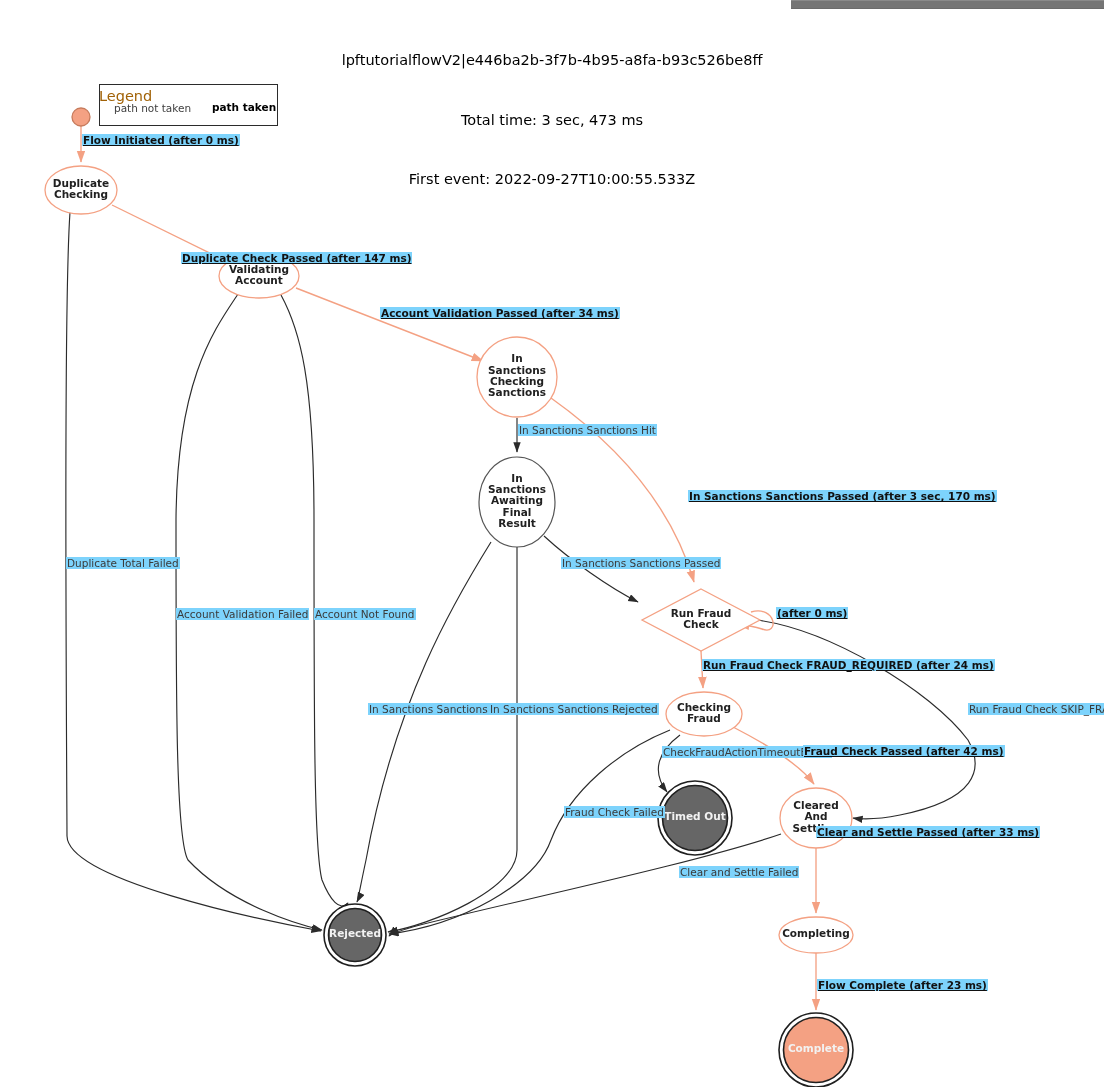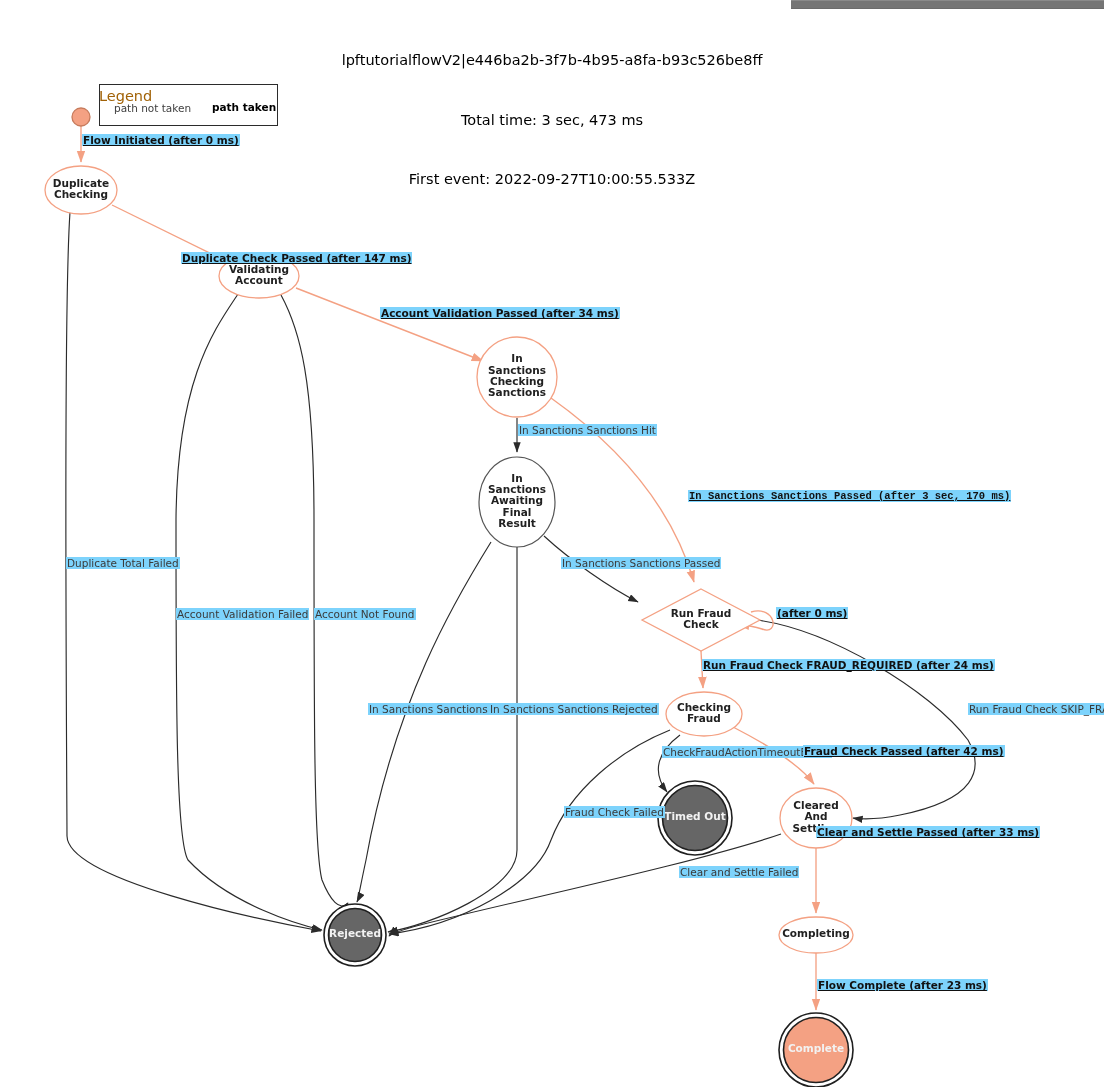--- a/index.html
+++ b/index.html
@@ -271,21 +271,21 @@
     </div>
 
   <div id="edge-labels">
       <div class="edge-label taken" style="left: 82px; top: 134px;">Flow Initiated (after 0 ms)</div>
       <div class="edge-label taken" style="left: 181px; top: 220px; margin-top: 32px;">Duplicate Check Passed (after 147 ms)</div>
       <div class="edge-label" style="left: 66px; top: 557px;">Duplicate Total Failed</div>
       <div class="edge-label taken" style="left: 380px; top: 307px;">Account Validation Passed (after 34 ms)</div>
       <div class="edge-label" style="left: 176px; top: 608px;">Account Validation Failed</div>
       <div class="edge-label" style="left: 314px; top: 608px;">Account Not Found</div>
       <div class="edge-label" style="left: 518px; top: 424px;">In Sanctions Sanctions Hit</div>
-      <div class="edge-label taken" style="left: 688px; top: 490px; font-family: Liberation Mono, monospace;">In Sanctions Sanctions Passed (after 3 sec, 170 ms)</div>
+      <div class="edge-label taken" style="left: 688px; top: 490px;">In Sanctions Sanctions Passed (after 3 sec, 170 ms)</div>
       <div class="edge-label" style="left: 561px; top: 557px;">In Sanctions Sanctions Passed</div>
       <div class="edge-label" style="left: 368px; top: 703px;">In Sanctions Sanctions Blocked</div>
       <div class="edge-label" style="left: 489px; top: 703px;">In Sanctions Sanctions Rejected</div>
       <div class="edge-label taken" style="left: 776px; top: 607px;">(after 0 ms)</div>
       <div class="edge-label taken" style="left: 702px; top: 659px;">Run Fraud Check FRAUD_REQUIRED (after 24 ms)</div>
       <div class="edge-label" style="left: 968px; top: 703px;">Run Fraud Check SKIP_FRAUD</div>
       <div class="edge-label" style="left: 662px; top: 746px;">CheckFraudActionTimeoutEvent</div>
       <div class="edge-label taken" style="left: 803px; top: 745px;">Fraud Check Passed (after 42 ms)</div>
       <div class="edge-label" style="left: 564px; top: 806px;">Fraud Check Failed</div>
       <div class="edge-label" style="left: 679px; top: 866px;">Clear and Settle Failed</div>

